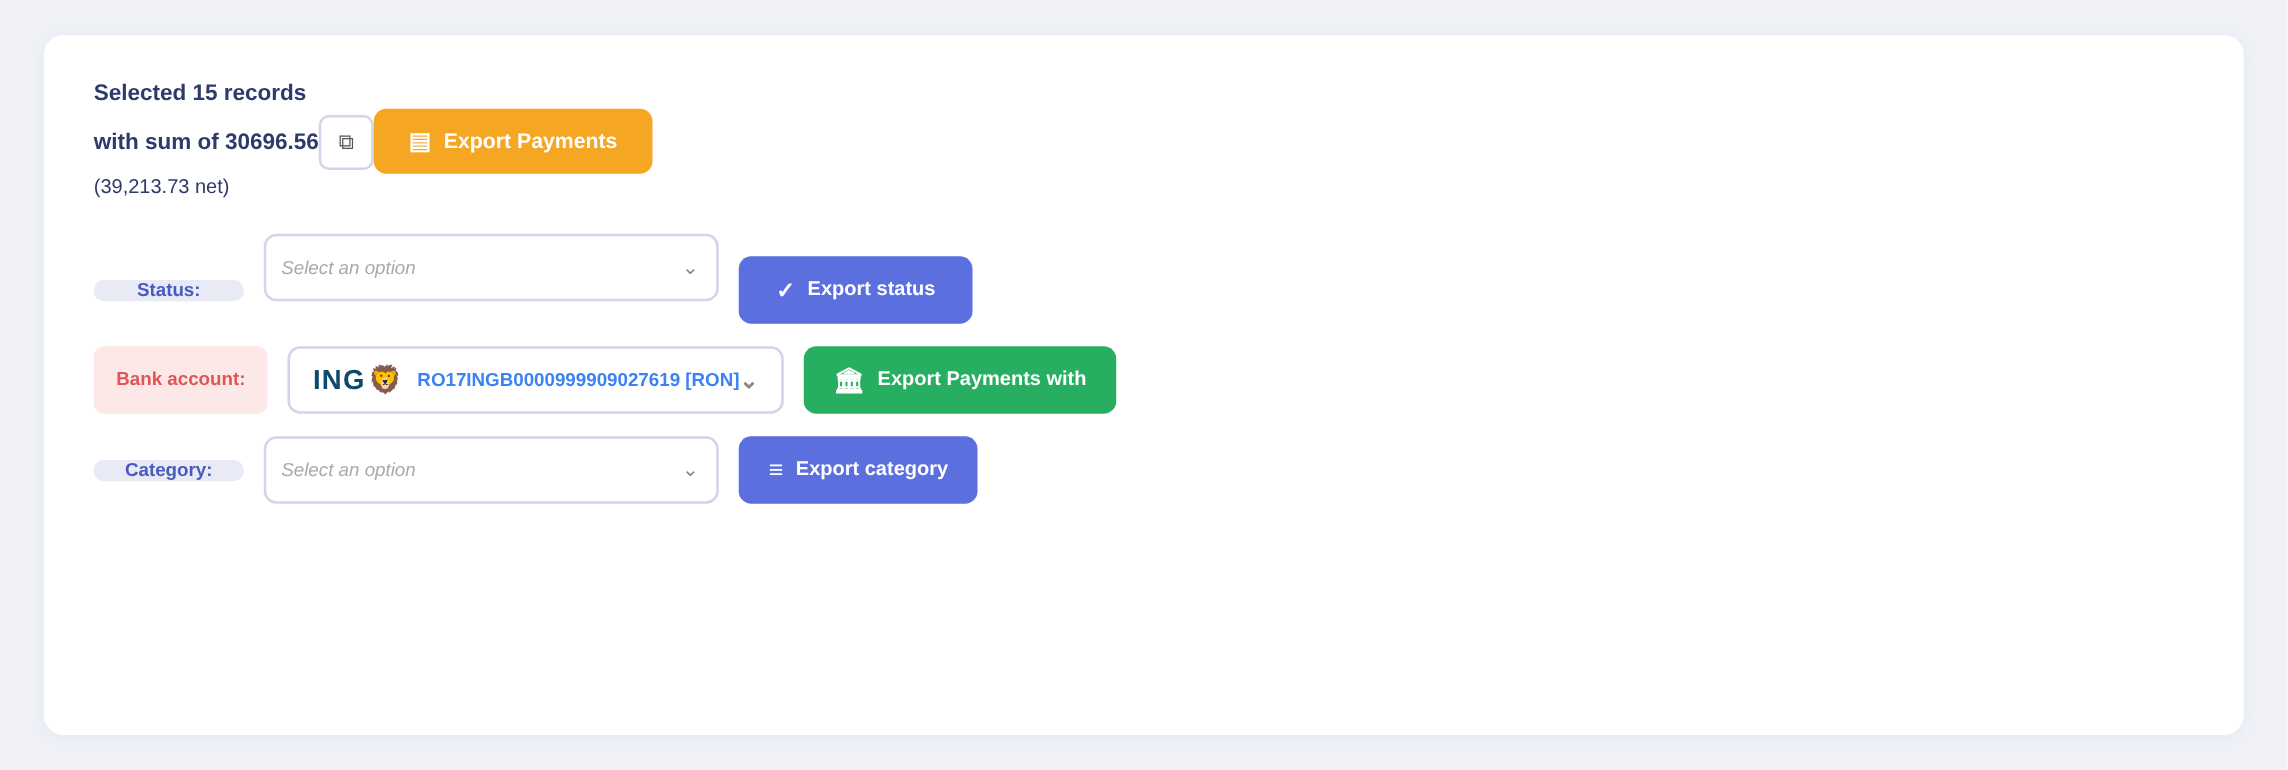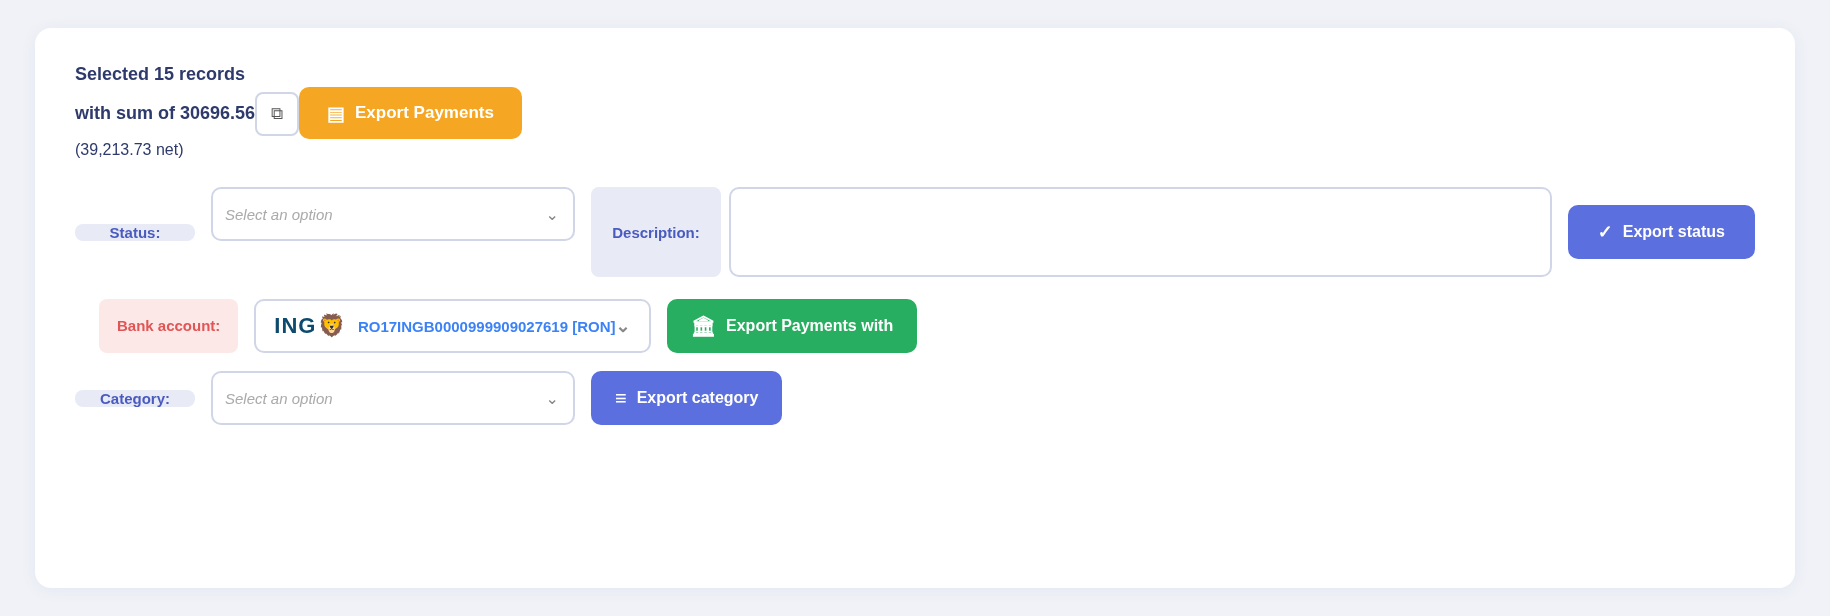--- a/index.html
+++ b/index.html
@@ -284,36 +284,30 @@
       <div style="display:flex; align-items:flex-end; gap:8px; flex:0 0 auto; min-width:500px;">
         <div class="field-label">Status:</div>
         <div class="select-wrapper field-control">
           <select>
             <option value="" disabled="" selected="">Select an option</option>
           </select>
           <span class="chevron">⌄</span>
         </div>
       </div>
 
-      <div style="display:flex; align-items:flex-start; gap:8px; flex:1;">
-        <div class="field-label description-field-label" style="height:90px; min-width:130px;">Description:</div>
-        <div style="flex:1;">
-          <textarea class="description-area" style=""></textarea>
-        </div>
-      </div>
 
       <div style="display:flex; flex-direction:column; gap:14px; flex-shrink:0; padding-top:18px;">
         <button class="update-status-btn">
           <span style="font-size:18px; font-weight:900;">✓</span>
           <span>Export status</span>
         </button>
       </div>
     </div>
 
-    <div style="display:flex; align-items:flex-start; gap:16px;margin-left:24px;">
+    <div style="display:flex; align-items:flex-start; gap:16px;">
       <div style="display:flex; align-items:center; gap:8px; flex:0 0 auto; min-width:500px;">
         <div class="field-label pink" style="min-height:54px; line-height:1.2;">Bank account:</div>
         <div class="bank-select-wrapper field-control">
           <div class="bank-select-display">
             <div class="bank-info">
               <div class="ing-logo">
                 <span class="ing-text">ING</span>
                 <span class="ing-lion">🦁</span>
               </div>
               <span class="bank-account-num">RO17INGB000099990902761​9 [RON]</span>

